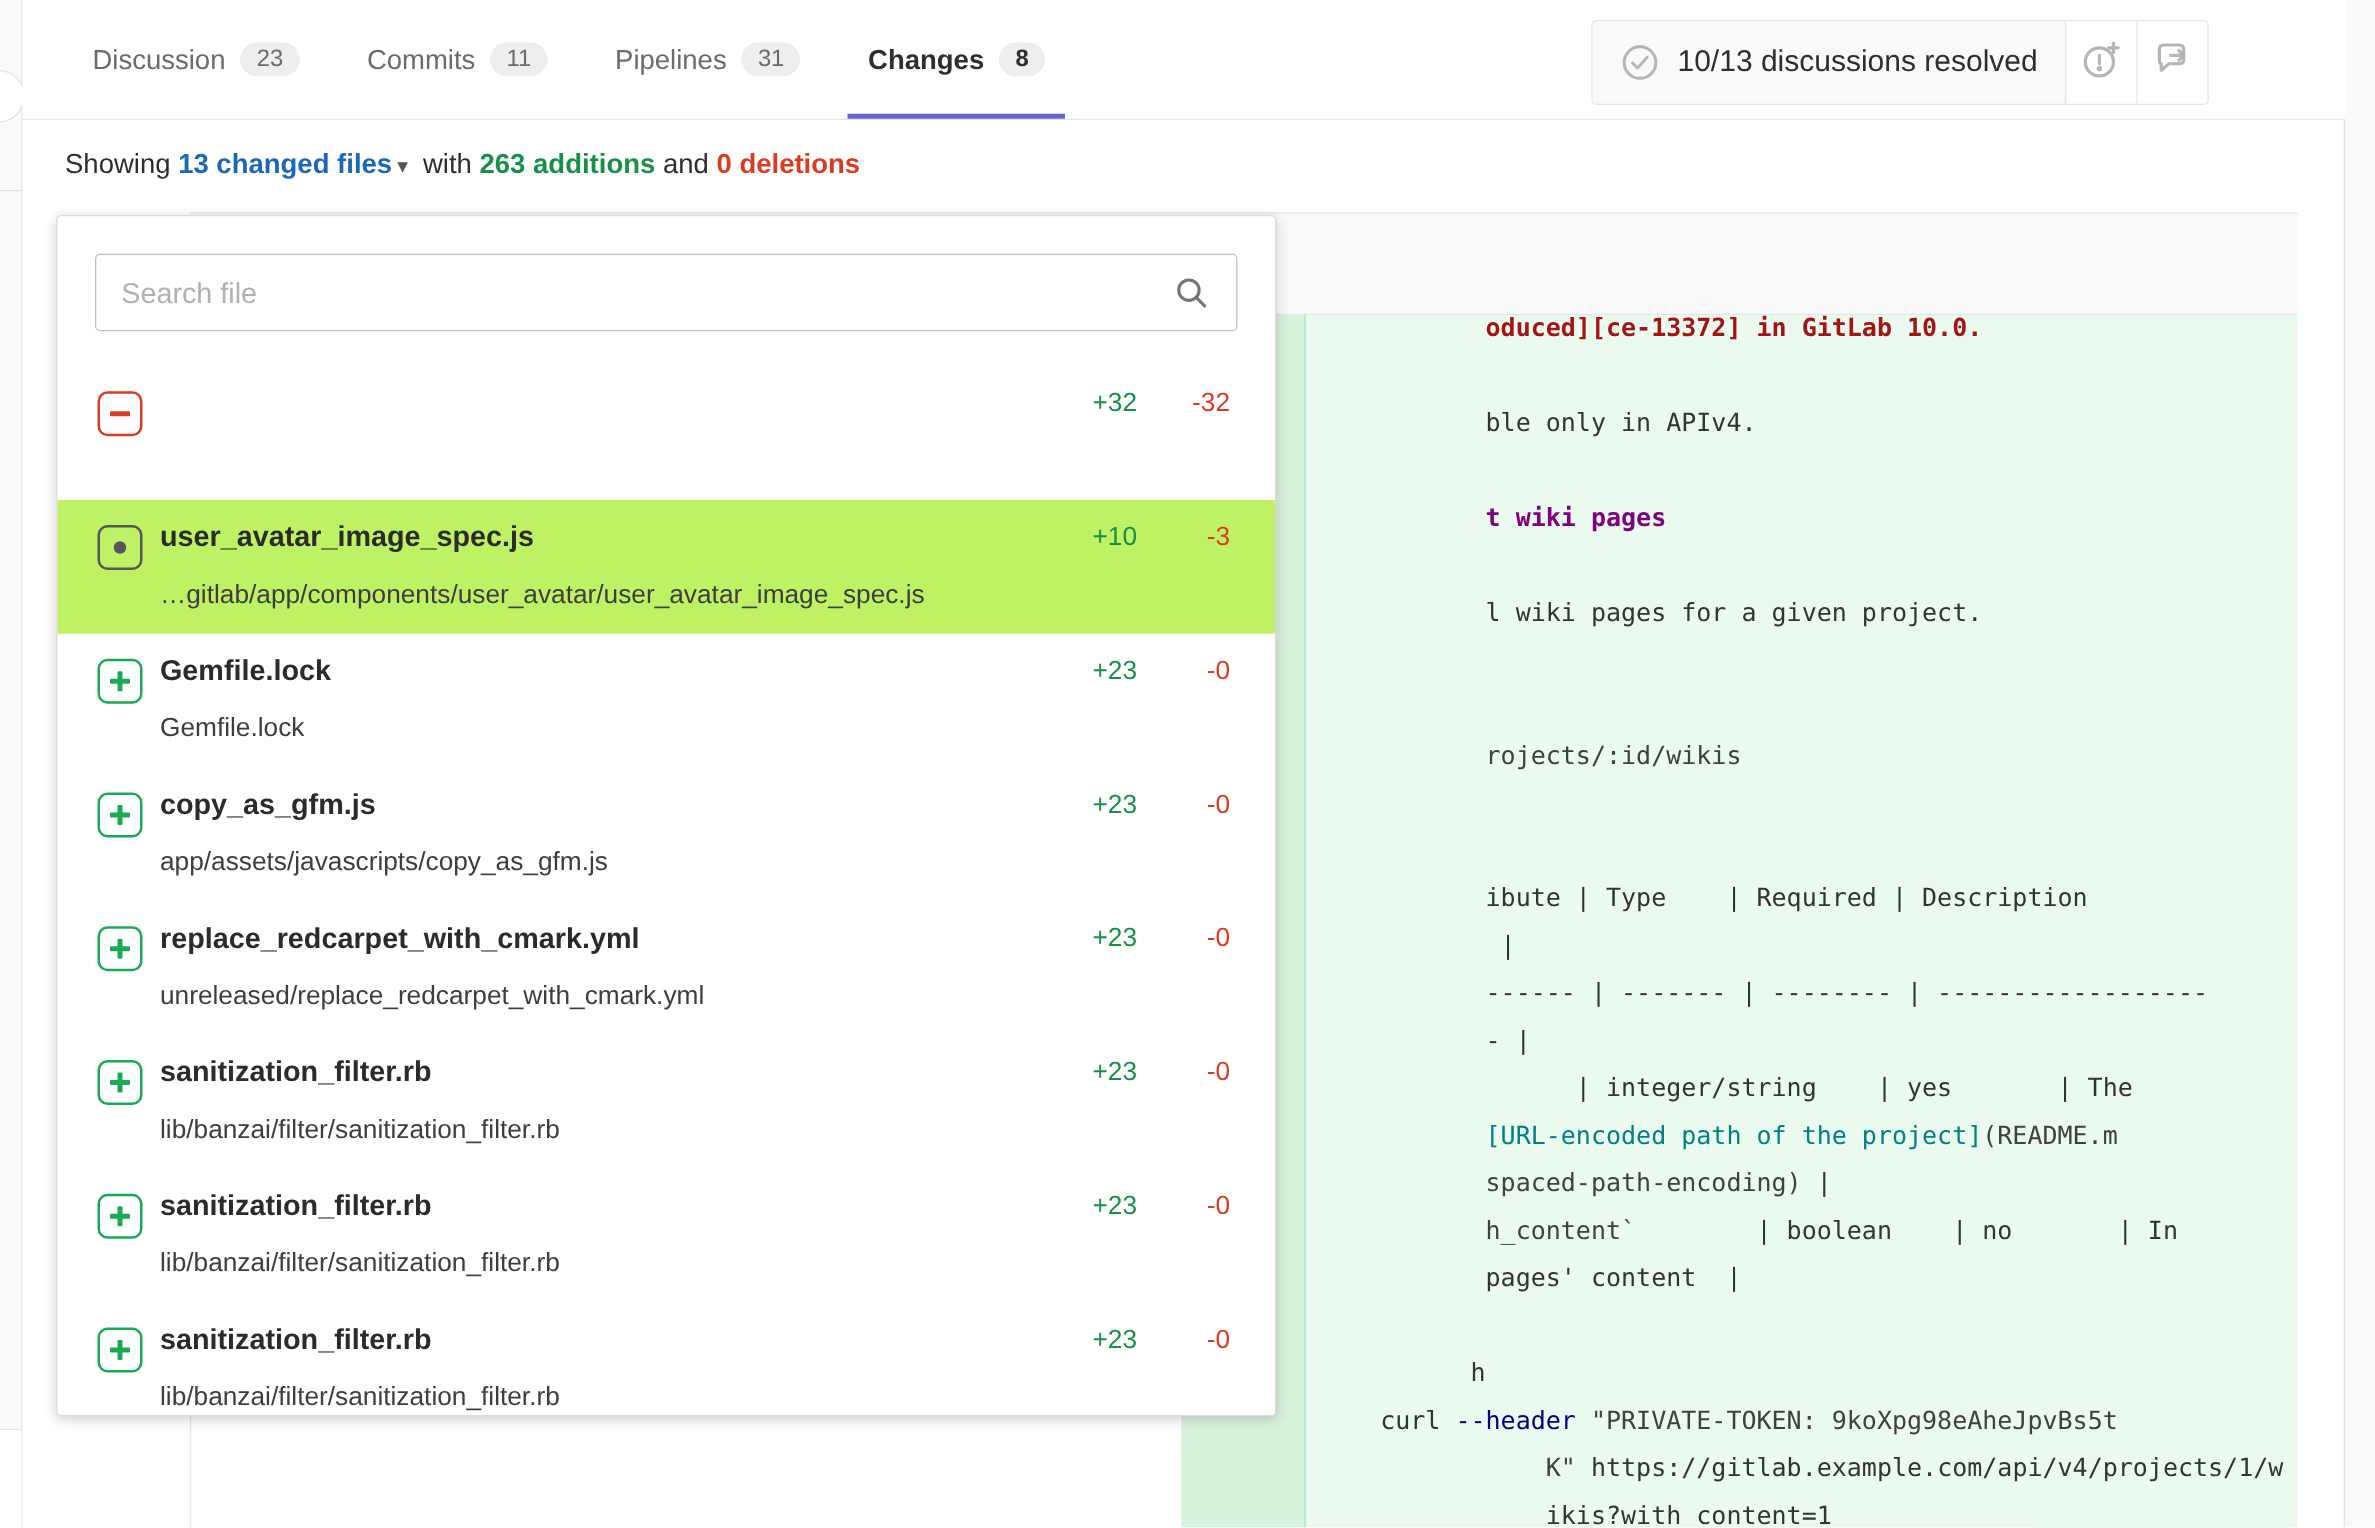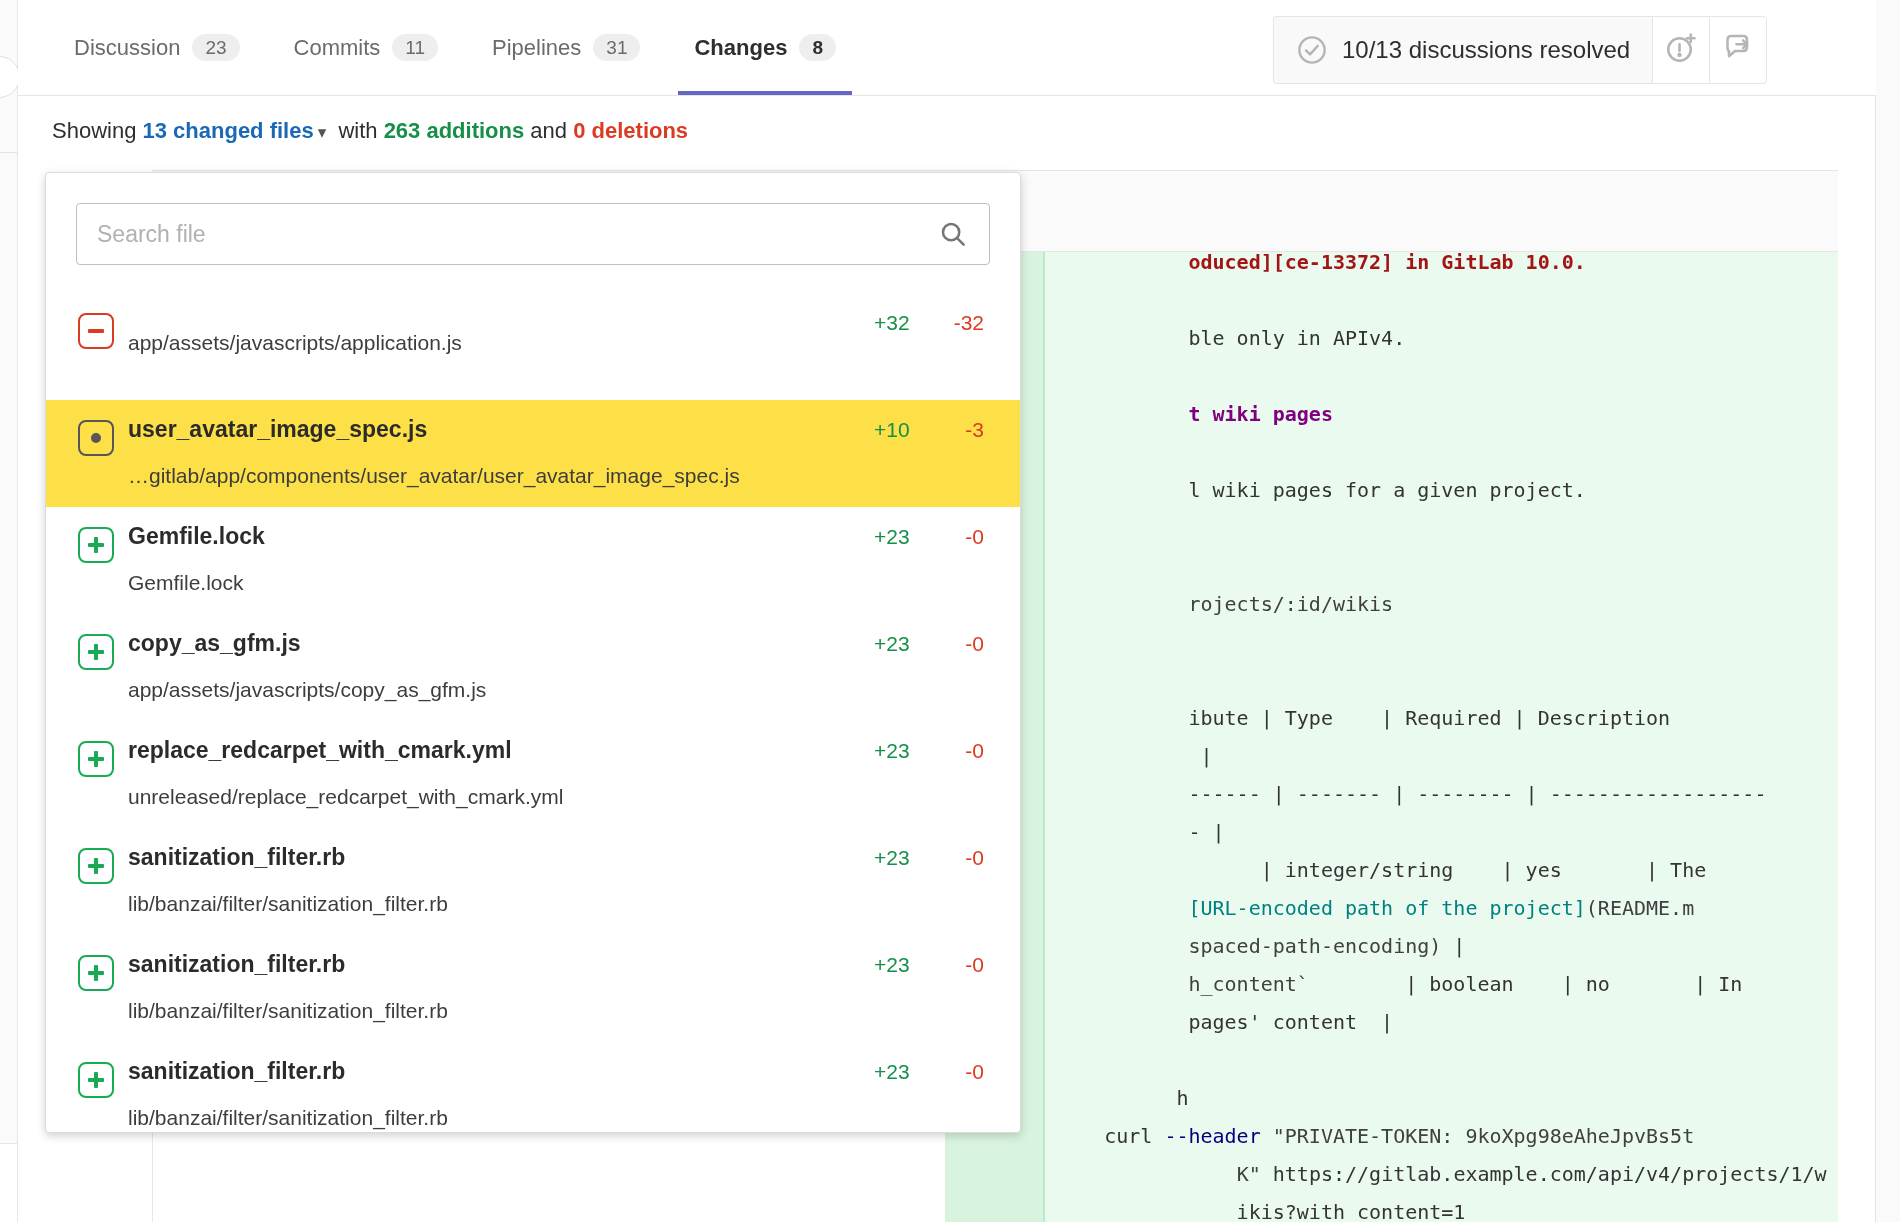--- a/index.html
+++ b/index.html
@@ -52,21 +52,21 @@
   .seg-teal{color:#008080;}
   .seg-navy{color:#000080;}
 
   
   .file-dropdown{position:absolute;left:45px;top:172px;width:976px;height:961px;background:#fff;border:1px solid #dbdbdb;border-radius:4px;box-shadow:0 3px 10px rgba(0,0,0,0.18);overflow:hidden;box-sizing:border-box;z-index:10;}
   .search-wrap{position:relative;margin:30px 30px 28px 30px;}
   .search-input{width:100%;height:62px;box-sizing:border-box;border:1px solid #bfbfbf;border-radius:4px;font-size:23px;padding:0 60px 0 20px;color:#2e2e2e;outline:none;font-family:"Liberation Sans","DejaVu Sans",sans-serif;}
   .search-input::placeholder{color:#b1b1b1;}
   .search-icon{position:absolute;right:22px;top:16px;}
   .file-row{position:relative;height:107px;box-sizing:border-box;padding:16px 30px 0 32px;cursor:pointer;}
-  .file-row.selected{background:#fde047;}
+  .file-row.selected{background:#bef264;}
   .file-icon{position:absolute;left:32px;top:20px;width:32px;height:32px;border:2px solid;border-radius:8px;display:flex;align-items:center;justify-content:center;}
   .file-icon.minus{border-color:#db3b21;}
   .file-icon.minus i{display:block;width:16px;height:4px;background:#db3b21;border-radius:1px;}
   .file-icon.dot{border-color:#56555a;}
   .file-icon.dot i{display:block;width:10px;height:10px;background:#56555a;border-radius:50%;}
   .file-icon.plus{border-color:#1aaa55;}
   .file-icon.plus i{display:block;position:relative;width:16px;height:4px;background:#1aaa55;border-radius:1px;}
   .file-icon.plus i::after{content:"";position:absolute;left:6px;top:-6px;width:4px;height:16px;background:#1aaa55;border-radius:1px;}
   .file-texts{margin-left:50px;}
   .file-name{font-size:23px;font-weight:bold;color:#2b2b2b;line-height:26px;}
@@ -160,21 +160,20 @@
         <line x1="15.5" y1="15.5" x2="20.5" y2="20.5"></line>
       </svg>
     </span>
   </div>
   <div id="file-list">
       <div class="file-row">
         <span class="file-icon minus">
           <i></i>
         </span>
         <div class="file-texts">
-          <div class="file-path">app/assets/javascripts/application.js</div>
         </div>
         <div class="file-nums">
           <span class="file-adds">+32</span>
           <span class="file-dels">-32</span>
         </div>
       </div>
       <div class="file-row selected">
         <span class="file-icon dot">
           <i></i>
         </span>

